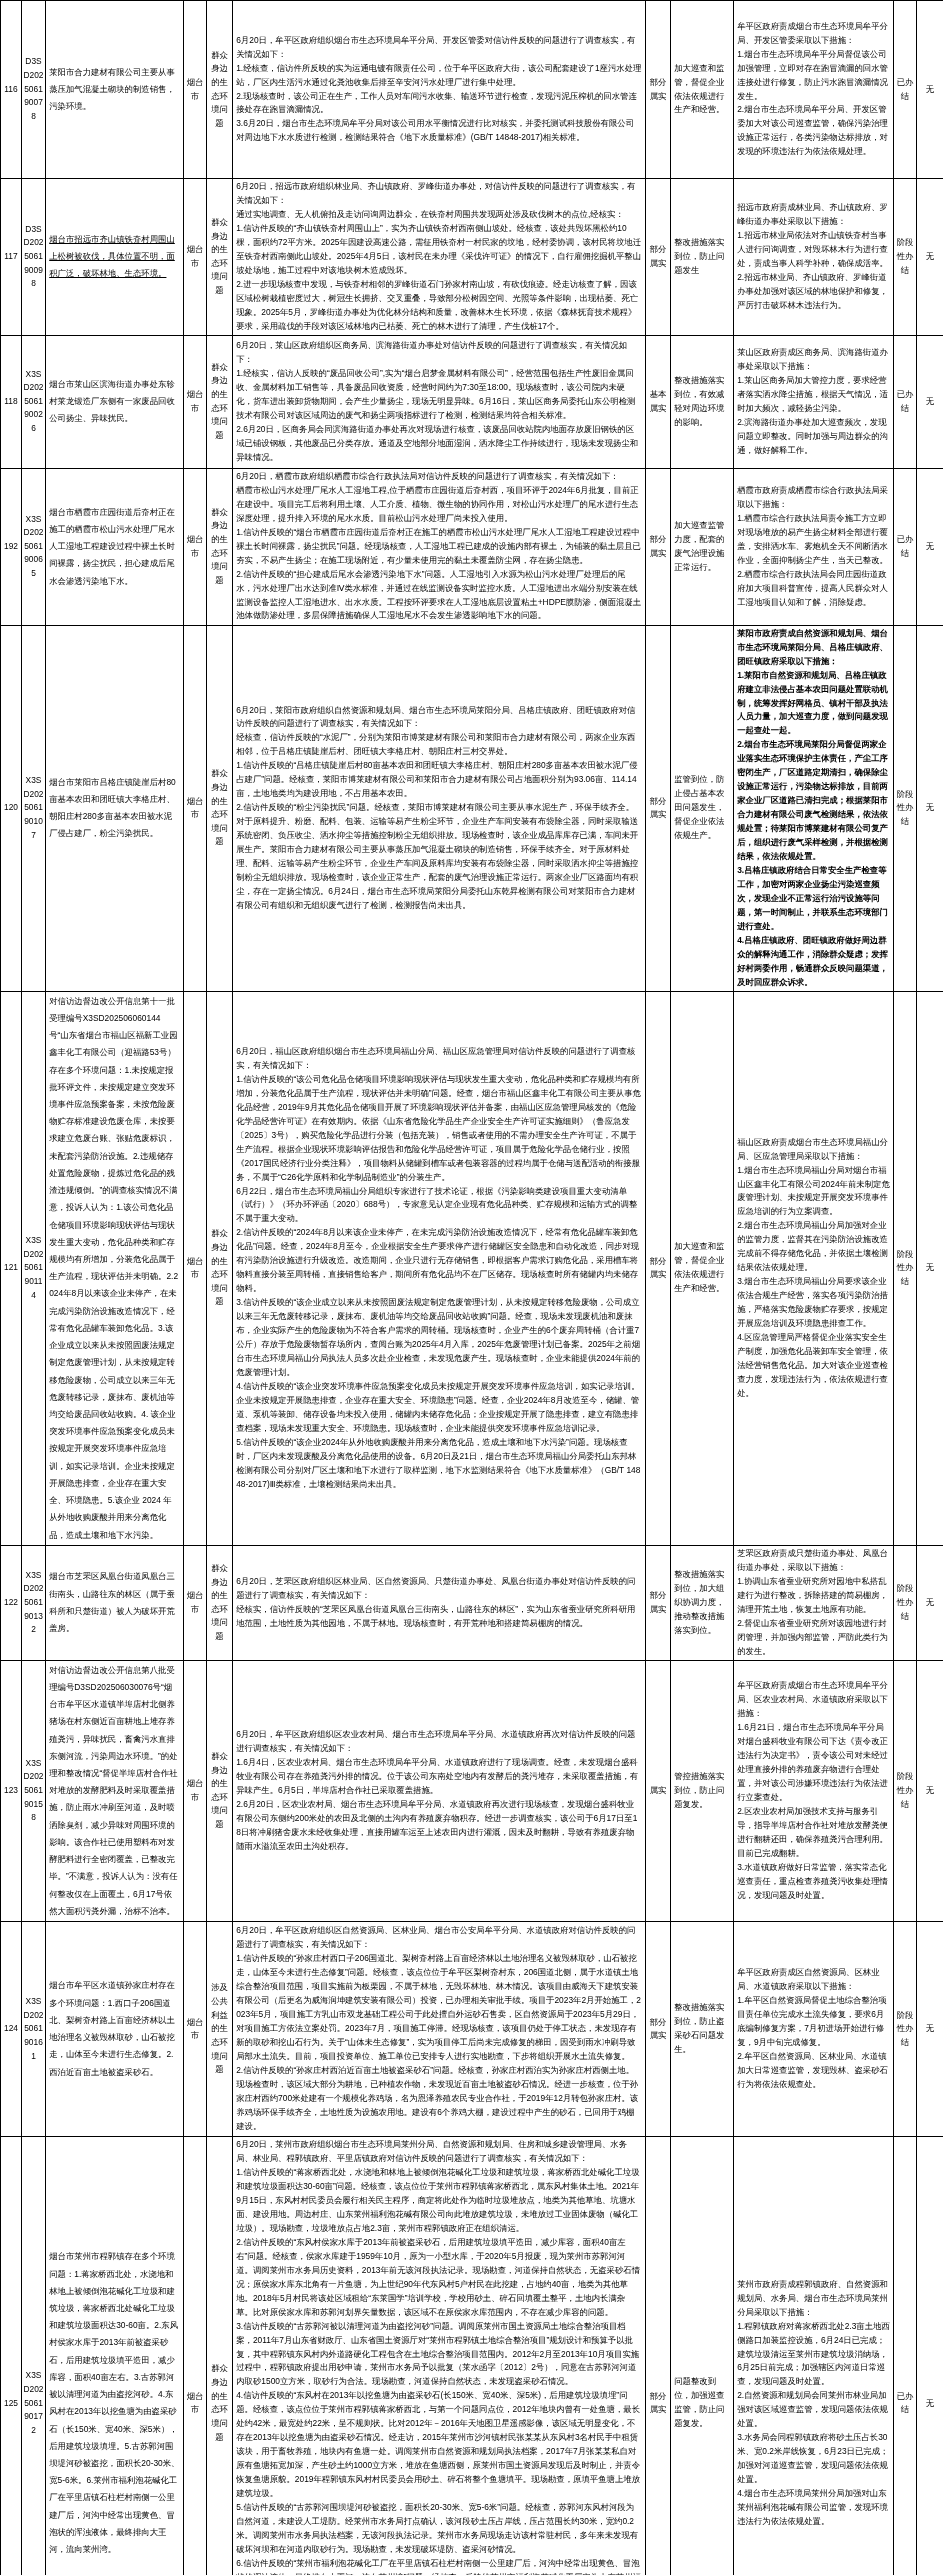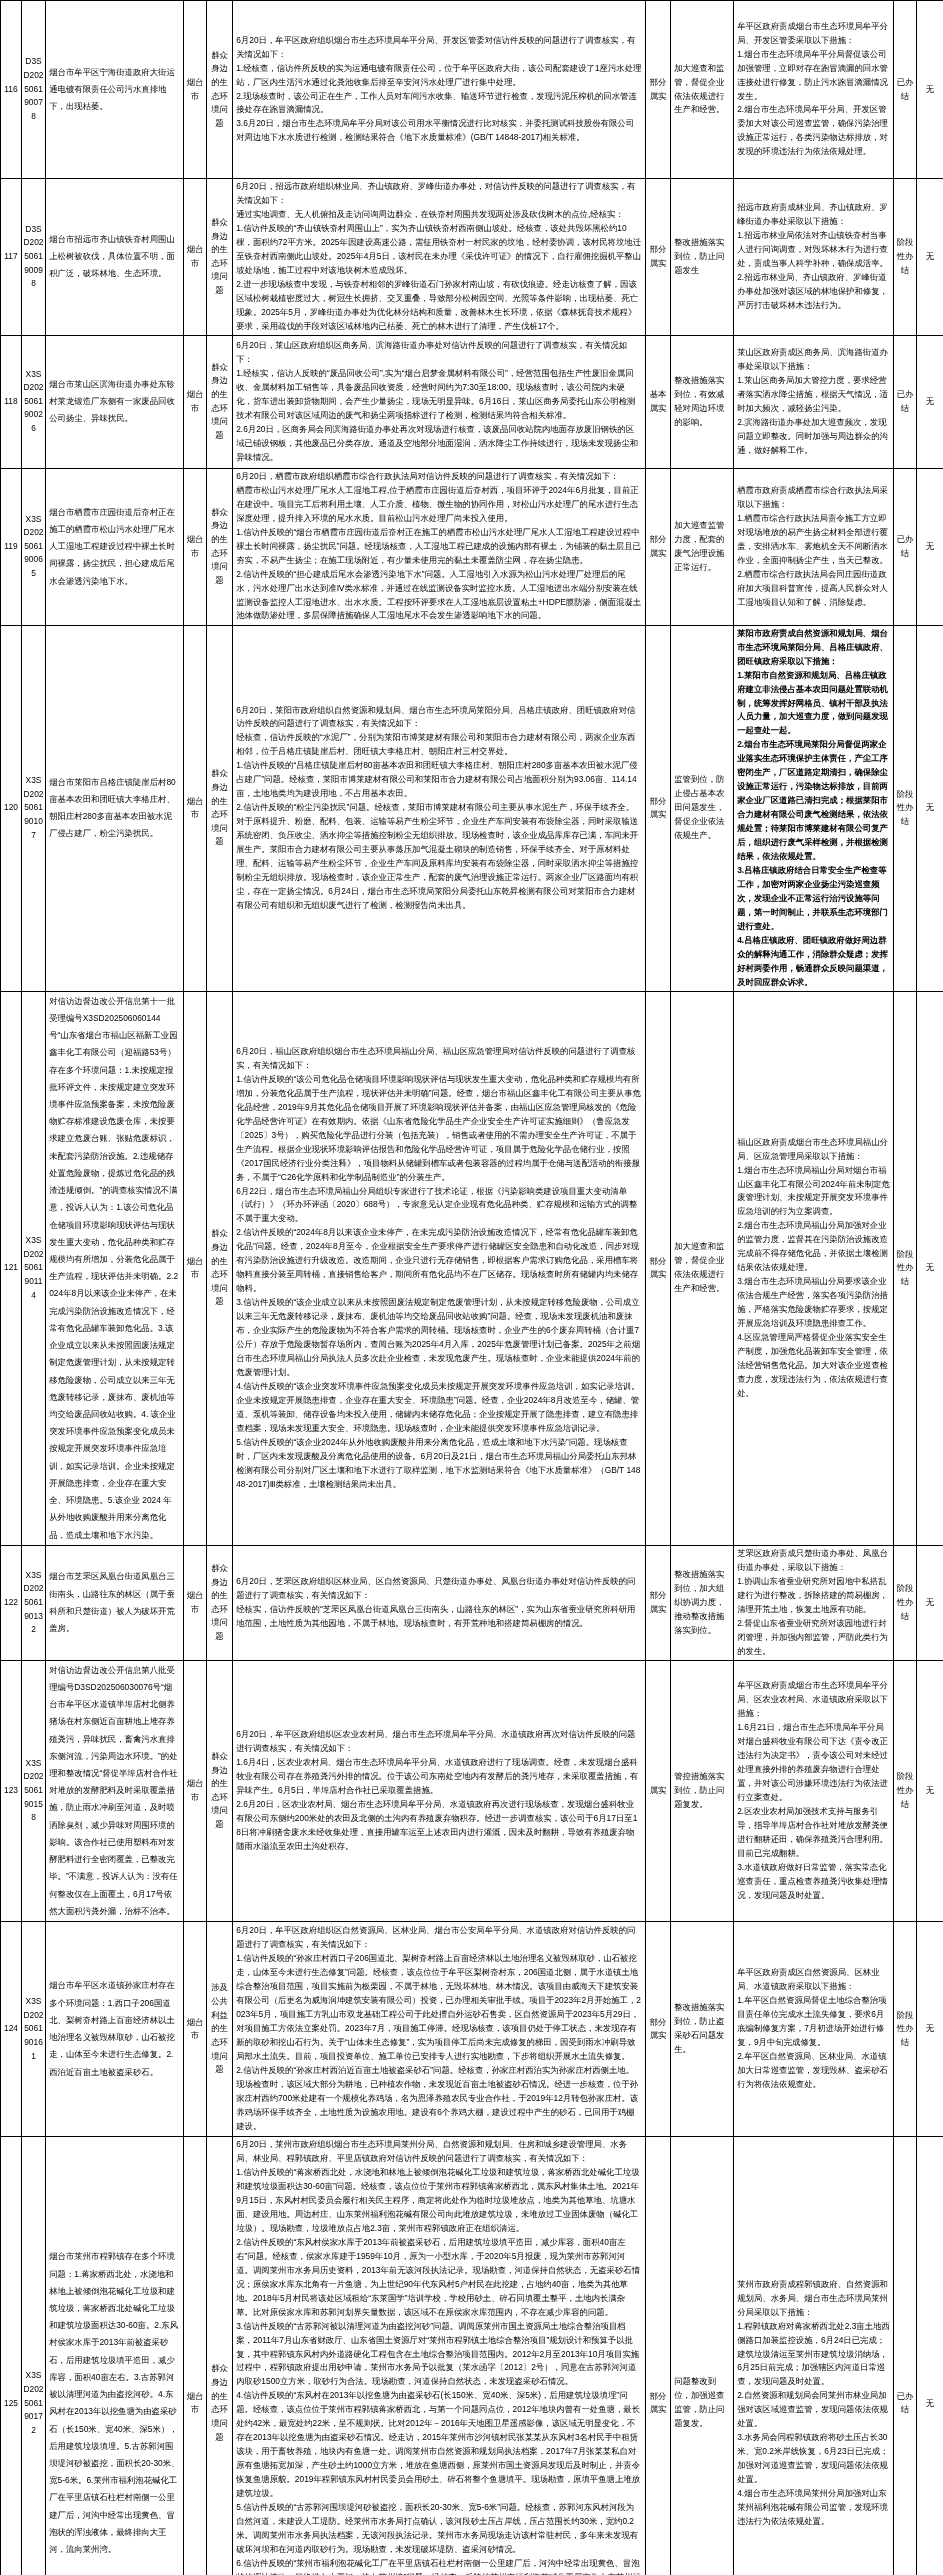--- a/index.html
+++ b/index.html
@@ -29,39 +29,39 @@
       <col style="width:25px">
         <col style="width:63px">
         <col style="width:160px">
       <col style="width:23px">
         <col style="width:27px">
     </colgroup>
     <tbody id="tbody">
         <tr style="height: 178px;">
           <td class="c" style="white-space: pre-wrap;">116</td>
           <td class="c" style="white-space: pre-wrap;">D3SD202506190078</td>
-          <td class="desc" style="white-space: pre-wrap;">烟台市牟平区宁海街道政府大街运通电镀有限责任公司污水直排地下，出现枯萎。</td>
+          <td class="desc" style="white-space: pre-wrap;">莱阳市合力建材有限公司主要从事蒸压加气混凝土砌块的制造销售，污染环境。</td>
           <td class="c" style="white-space: pre-wrap;">烟台市</td>
           <td class="c" style="white-space: pre-wrap;">群众身边的生态环境问题</td>
           <td class="long" style="white-space: pre-wrap;">6月20日，牟平区政府组织烟台市生态环境局牟平分局、开发区管委对信访件反映的问题进行了调查核实，有关情况如下：
 1.经核查，信访件所反映的实为运通电镀有限责任公司，位于牟平区政府大街，该公司配套建设了1座污水处理站，厂区内生活污水通过化粪池收集后排至辛安河污水处理厂进行集中处理。
 2.现场核查时，该公司正在生产，工作人员对车间污水收集、输送环节进行检查，发现污泥压榨机的回水管连接处存在跑冒滴漏情况。
 3.6月20日，烟台市生态环境局牟平分局对该公司用水平衡情况进行比对核实，并委托测试科技股份有限公司对周边地下水水质进行检测，检测结果符合《地下水质量标准》(GB/T 14848-2017)相关标准。</td>
           <td class="c" style="white-space: pre-wrap;">部分属实</td>
           <td class="long" style="white-space: pre-wrap;">加大巡查和监管，督促企业依法依规进行生产和经营。</td>
           <td class="long" style="white-space: pre-wrap;">牟平区政府责成烟台市生态环境局牟平分局、开发区管委采取以下措施：
 1.烟台市生态环境局牟平分局督促该公司加强管理，立即对存在跑冒滴漏的回水管连接处进行修复，防止污水跑冒滴漏情况发生。
 2.烟台市生态环境局牟平分局、开发区管委加大对该公司巡查监管，确保污染治理设施正常运行，各类污染物达标排放，对发现的环境违法行为依法依规处理。</td>
           <td class="c" style="white-space: pre-wrap;">已办结</td>
           <td class="c" style="white-space: pre-wrap;">无</td>
         </tr>
         <tr style="height: 144px;">
           <td class="c" style="white-space: pre-wrap;">117</td>
           <td class="c" style="white-space: pre-wrap;">D3SD202506190098</td>
-          <td class="desc" style="white-space: pre-wrap;">烟台市招远市齐山镇铁夼村周围山上松树被砍伐，具体位置不明，面积广泛，破坏林地、生态环境。</td>
+          <td class="desc" style="white-space: pre-wrap; text-decoration: underline;">烟台市招远市齐山镇铁夼村周围山上松树被砍伐，具体位置不明，面积广泛，破坏林地、生态环境。</td>
           <td class="c" style="white-space: pre-wrap;">烟台市</td>
           <td class="c" style="white-space: pre-wrap;">群众身边的生态环境问题</td>
           <td class="long" style="white-space: pre-wrap;">6月20日，招远市政府组织林业局、齐山镇政府、罗峰街道办事处，对信访件反映的问题进行了调查核实，有关情况如下：
 通过实地调查、无人机俯拍及走访问询周边群众，在铁夼村周围共发现两处涉及砍伐树木的点位,经核实：
 1.信访件反映的“齐山镇铁夼村周围山上”，实为齐山镇铁夼村西南侧山坡处。经核查，该处共毁坏黑松约10棵，面积约72平方米。2025年因建设高速公路，需征用铁夼村一村民家的坟地，经村委协调，该村民将坟地迁至铁夼村西南侧此山坡处。2025年4月5日，该村民在未办理《采伐许可证》的情况下，自行雇佣挖掘机平整山坡处场地，施工过程中对该地块树木造成毁坏。
 2.进一步现场核查中发现，与铁夼村相邻的罗峰街道石门孙家村南山坡，有砍伐痕迹。经走访核查了解，因该区域松树栽植密度过大，树冠生长拥挤、交叉重叠，导致部分松树因空间、光照等条件影响，出现枯萎、死亡现象。2025年5月，罗峰街道办事处为优化林分结构和质量，改善林木生长环境，依据《森林抚育技术规程》要求，采用疏伐的手段对该区域林地内已枯萎、死亡的林木进行了清理，产生伐桩17个。</td>
           <td class="c" style="white-space: pre-wrap;">部分属实</td>
           <td class="long" style="white-space: pre-wrap;">整改措施落实到位，防止问题发生</td>
           <td class="long" style="white-space: pre-wrap;">招远市政府责成林业局、齐山镇政府、罗峰街道办事处采取以下措施：
 1.招远市林业局依法对齐山镇铁夼村当事人进行问询调查，对毁坏林木行为进行查处，责成当事人科学补种，确保成活率。
@@ -80,21 +80,21 @@
 2.6月20日，区商务局会同滨海路街道办事处再次对现场进行核查，该废品回收站院内地面存放废旧钢铁的区域已铺设钢板，其他废品已分类存放。通道及空地部分地面湿润，洒水降尘工作持续进行，现场未发现扬尘和异味情况。</td>
           <td class="c" style="white-space: pre-wrap;">基本属实</td>
           <td class="long" style="white-space: pre-wrap; font-family: Liberation Serif, serif;">整改措施落实到位，有效减轻对周边环境的影响。</td>
           <td class="long" style="white-space: pre-wrap;">莱山区政府责成区商务局、滨海路街道办事处采取以下措施：
 1.莱山区商务局加大管控力度，要求经营者落实洒水降尘措施，根据天气情况，适时加大频次，减轻扬尘污染。
 2.滨海路街道办事处加大巡查频次，发现问题立即整改。同时加强与周边群众的沟通，做好解释工作。</td>
           <td class="c" style="white-space: pre-wrap;">已办结</td>
           <td class="c" style="white-space: pre-wrap;">无</td>
         </tr>
         <tr style="height: 157px;">
-          <td class="c" style="white-space: pre-wrap;">119</td>
+          <td class="c" style="white-space: pre-wrap;">192</td>
           <td class="c" style="white-space: pre-wrap;">X3SD202506190065</td>
           <td class="desc" style="white-space: pre-wrap;">烟台市栖霞市庄园街道后夼村正在施工的栖霞市松山污水处理厂尾水人工湿地工程建设过程中裸土长时间裸露，扬尘扰民，担心建成后尾水会渗透污染地下水。</td>
           <td class="c" style="white-space: pre-wrap;">烟台市</td>
           <td class="c" style="white-space: pre-wrap;">群众身边的生态环境问题</td>
           <td class="long" style="white-space: pre-wrap;">6月20日，栖霞市政府组织栖霞市综合行政执法局对信访件反映的问题进行了调查核实，有关情况如下：
 栖霞市松山污水处理厂尾水人工湿地工程,位于栖霞市庄园街道后夼村西，项目环评于2024年6月批复，目前正在建设中。项目完工后将利用土壤、人工介质、植物、微生物的协同作用，对松山污水处理厂的尾水进行生态深度处理，提升排入环境的尾水水质。目前松山污水处理厂尚未投入使用。
 1.信访件反映的“烟台市栖霞市庄园街道后夼村正在施工的栖霞市松山污水处理厂尾水人工湿地工程建设过程中裸土长时间裸露，扬尘扰民”问题。经现场核查，人工湿地工程已建成的设施内部有裸土，为铺装的黏土层且已夯实，不易产生扬尘；在施工现场附近，有少量未使用完的黏土未覆盖防尘网，存在扬尘隐患。
 2.信访件反映的“担心建成后尾水会渗透污染地下水”问题。人工湿地引入水源为松山污水处理厂处理后的尾水，污水处理厂出水达到准Ⅳ类水标准，并通过在线监测设备实时监控水质。人工湿地进出水端分别安装在线监测设备监控人工湿地进水、出水水质。工程按环评要求在人工湿地底层设置粘土+HDPE膜防渗，侧面混凝土池体做防渗处理，多层保障措施确保人工湿地尾水不会发生渗透影响地下水的问题。</td>
           <td class="c" style="white-space: pre-wrap;">部分属实</td>
           <td class="long" style="white-space: pre-wrap;">加大巡查监管力度，配套的废气治理设施正常运行。</td>

